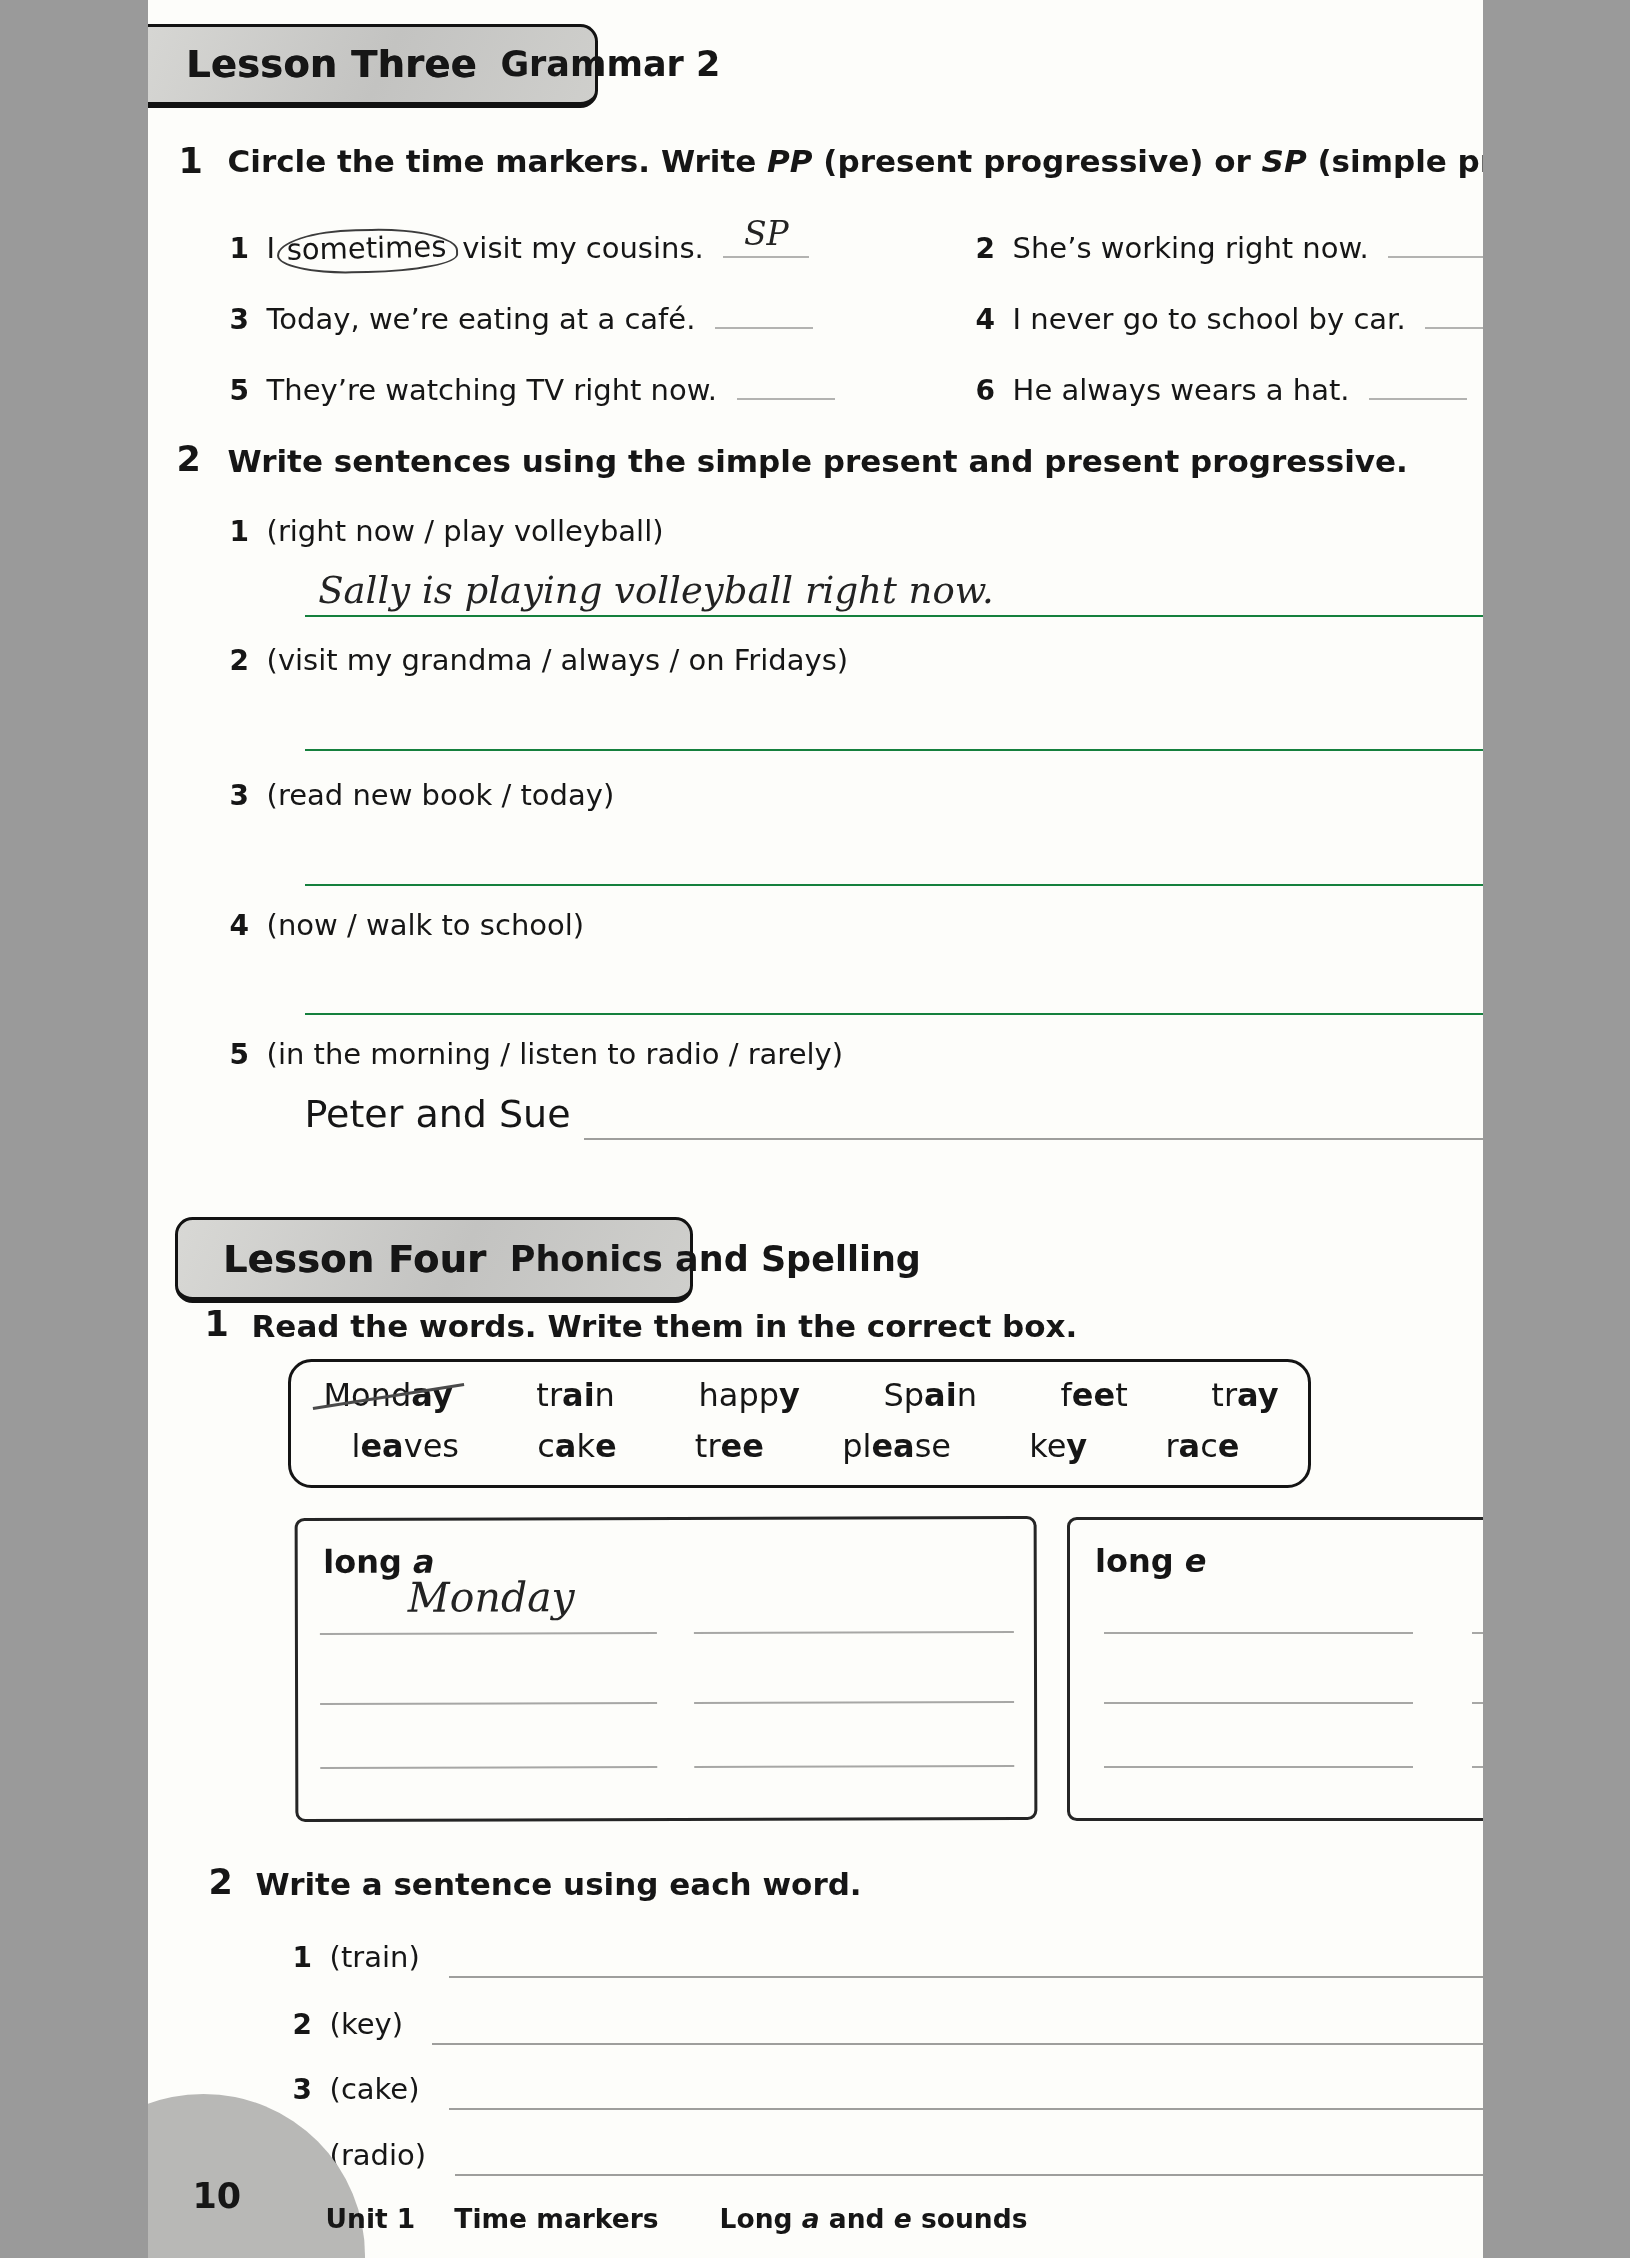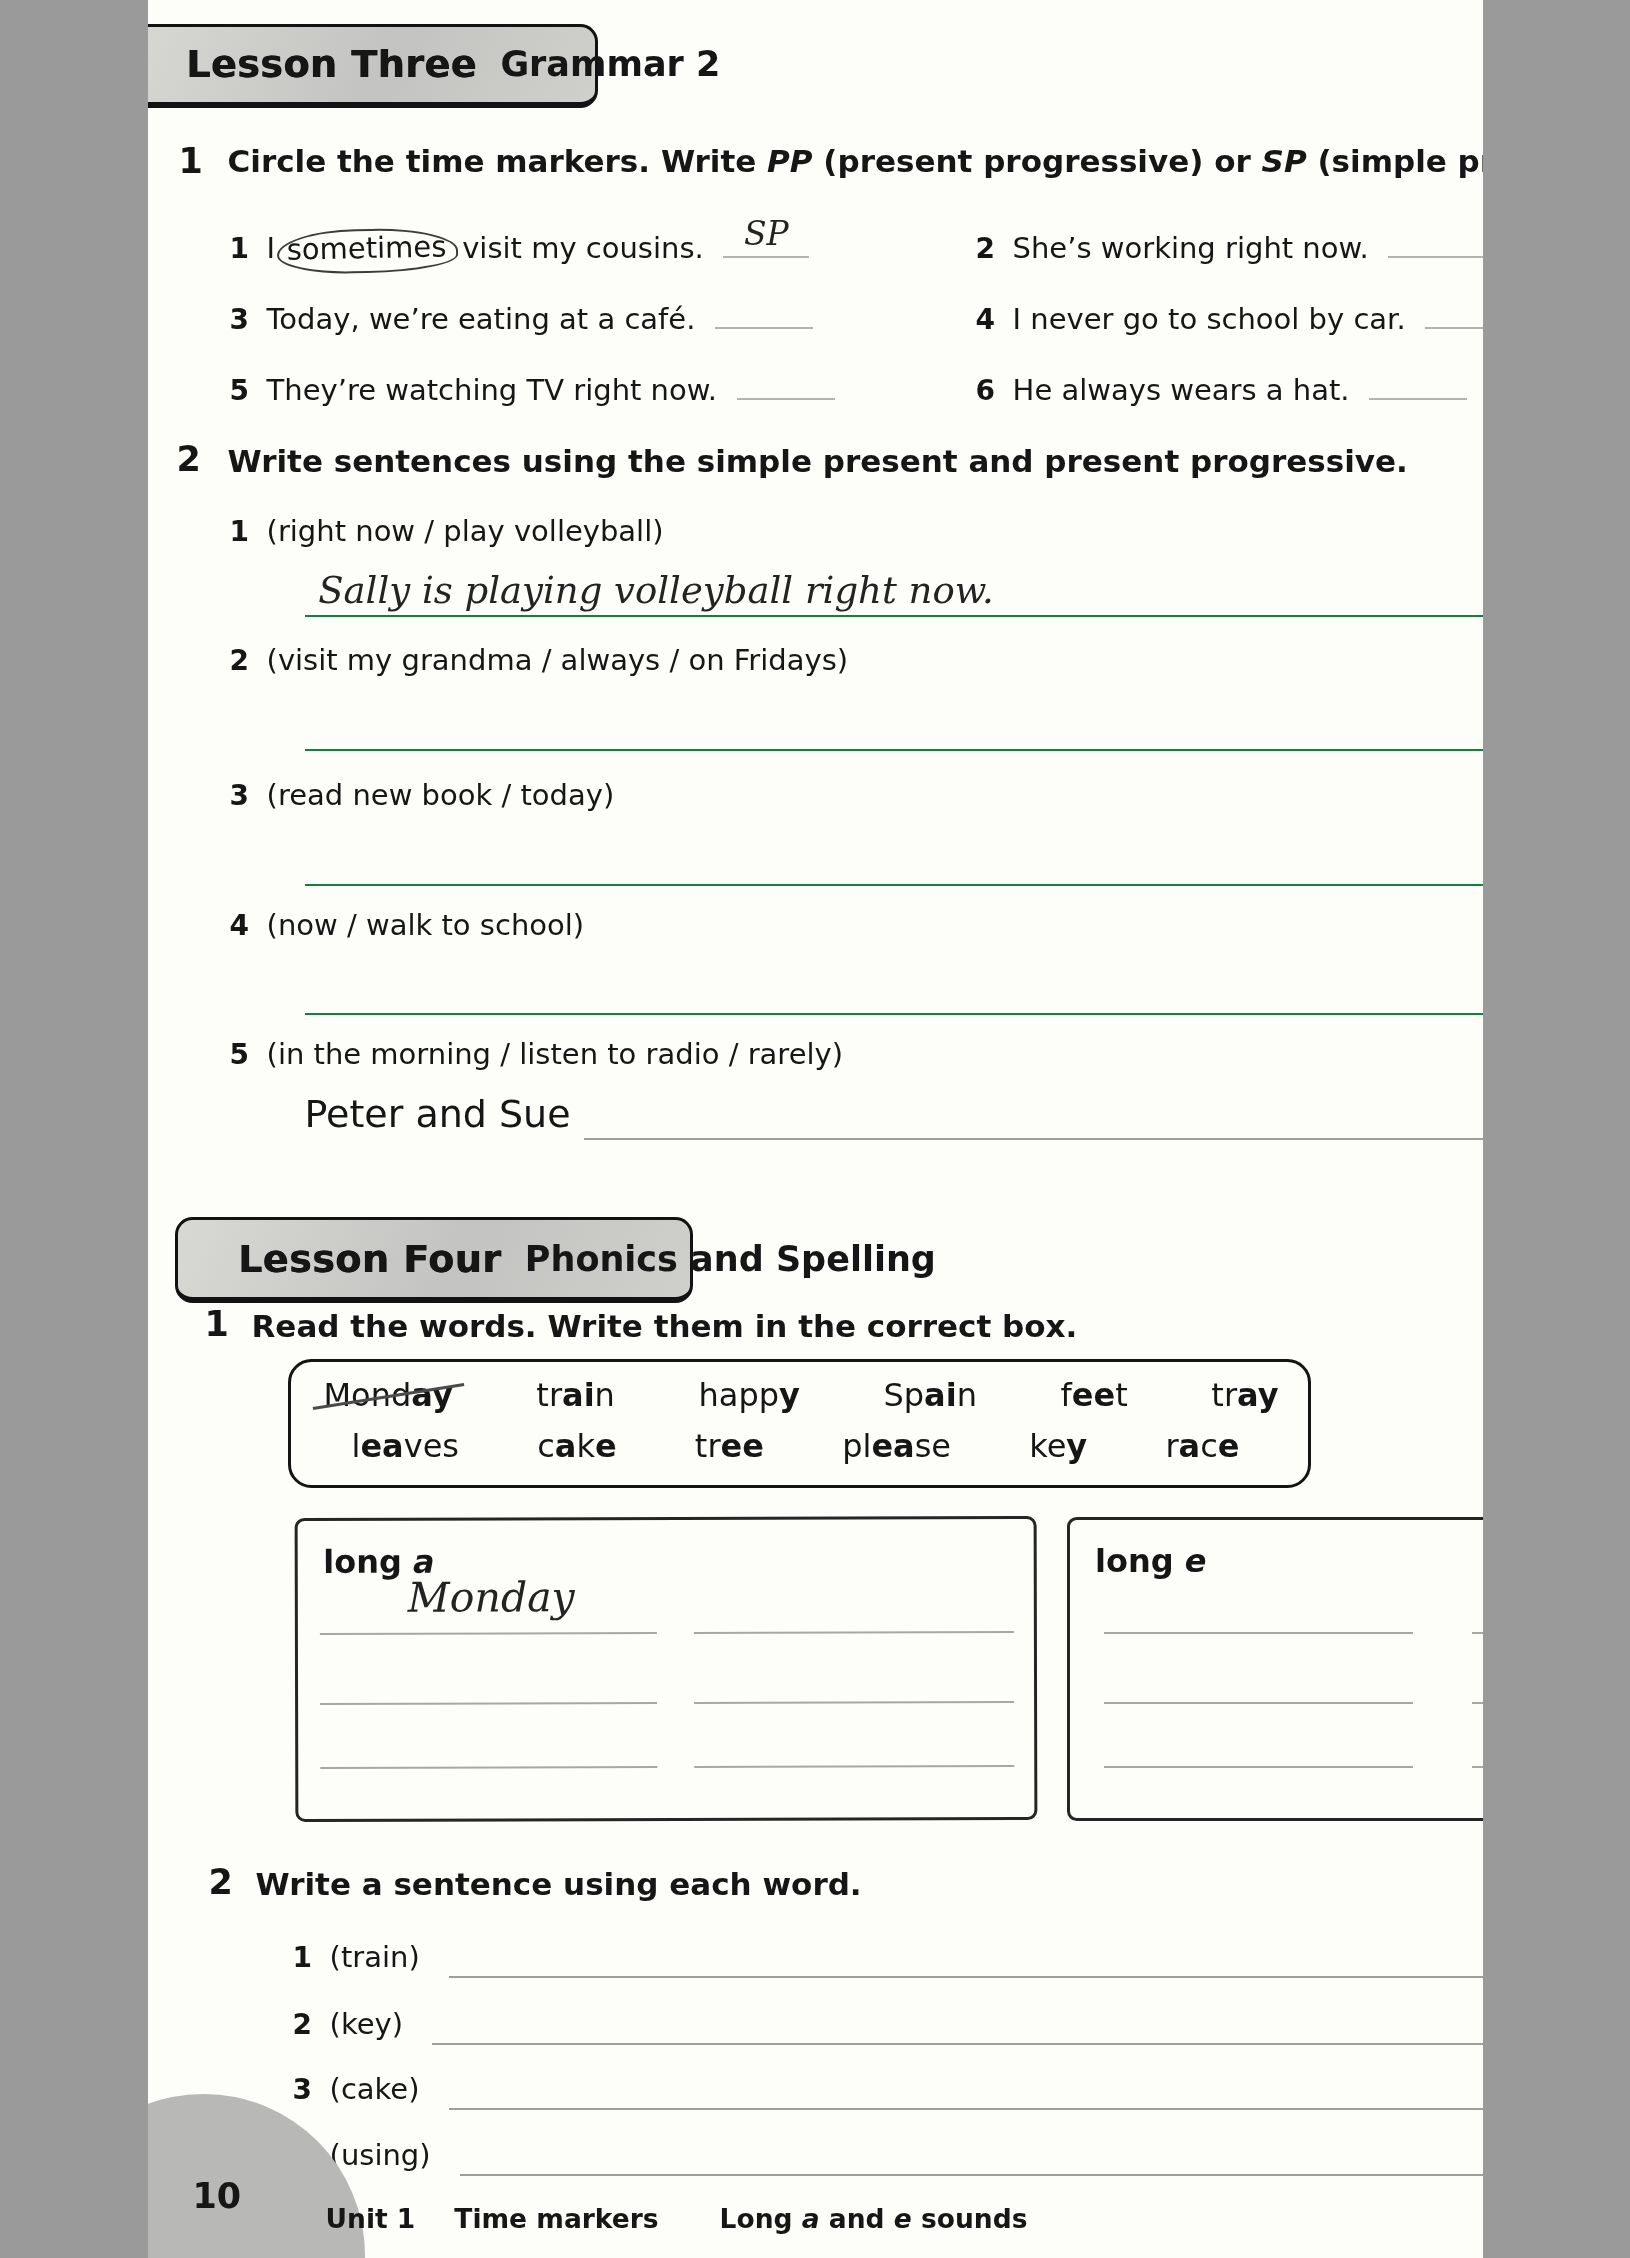--- a/index.html
+++ b/index.html
@@ -151,21 +151,21 @@
   <div class="itemrow" style="left:82px; top:1037px;">
     <span class="inum">5</span>
     <span>(in the morning / listen to radio / rarely)</span>
   </div>
   <div class="leadrow" style="left:157px; top:1092px; width:1458px;">
     <span class="lead">Peter and Sue</span>
     <span class="flexline"></span>
     <span class="tail">.</span>
   </div>
 
-  <div class="lesson-header" style="left:27.4px; top:1217px; width:518px; height:86px; padding-left:60px;">
+  <div class="lesson-header" style="left:27.4px; top:1217px; width:518px; height:86px; padding-left:45px;">
     <span class="lh-main">Lesson Four</span>
     <span class="lh-sub">Phonics and Spelling</span>
   </div>
 
   <div class="exnum" style="left:57px; top:1304px;">1</div>
   <div class="exhead" style="left:104px; top:1308px;">Read the words. Write them in the correct box.</div>
 
   <div class="wordbox" style="left:140px; top:1359px; width:1023px; height:129px;">
     <div class="wrow" style="left:33px; right:29px; top:13.7px;">
       <span class="word struck"><span>Mond</span><span class="seg-b">ay</span></span>
@@ -219,21 +219,21 @@
     <span class="prompt">(key)</span>
     <span class="wline"></span>
   </div>
   <div class="sentrow" style="left:145px; top:2061px; width:1457px;">
     <span class="inum">3</span>
     <span class="prompt">(cake)</span>
     <span class="wline"></span>
   </div>
   <div class="sentrow" style="left:145px; top:2127px; width:1457px;">
     <span class="inum">4</span>
-    <span class="prompt">(using)</span>
+    <span class="prompt">(radio)</span>
     <span class="wline"></span>
   </div>
 
   <div class="corner"></div>
   <div class="pagenum">10</div>
   <div class="footline">
     <span class="f-unit">Unit 1</span>
     <span class="f-topic">Time markers</span>
     <span><span>Long </span><span class="seg-i">a</span><span> and </span><span class="seg-i">e</span><span> sounds</span></span>
   </div>

